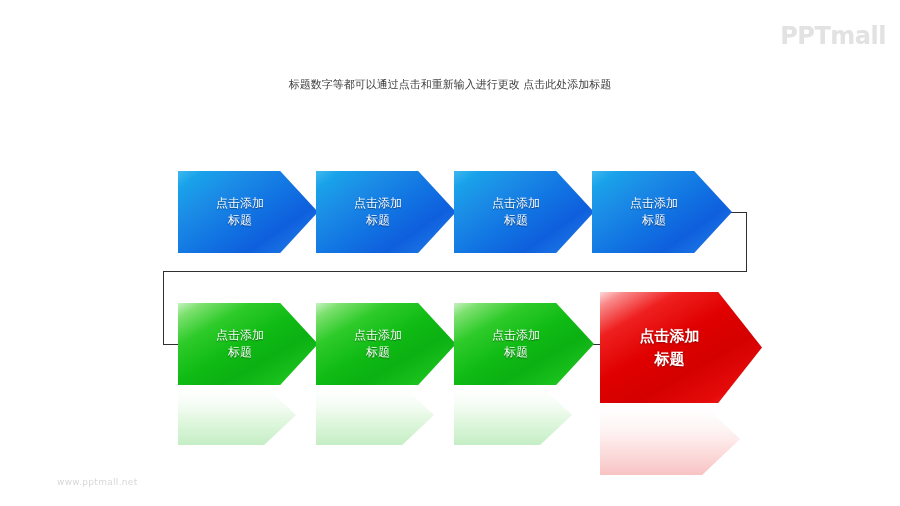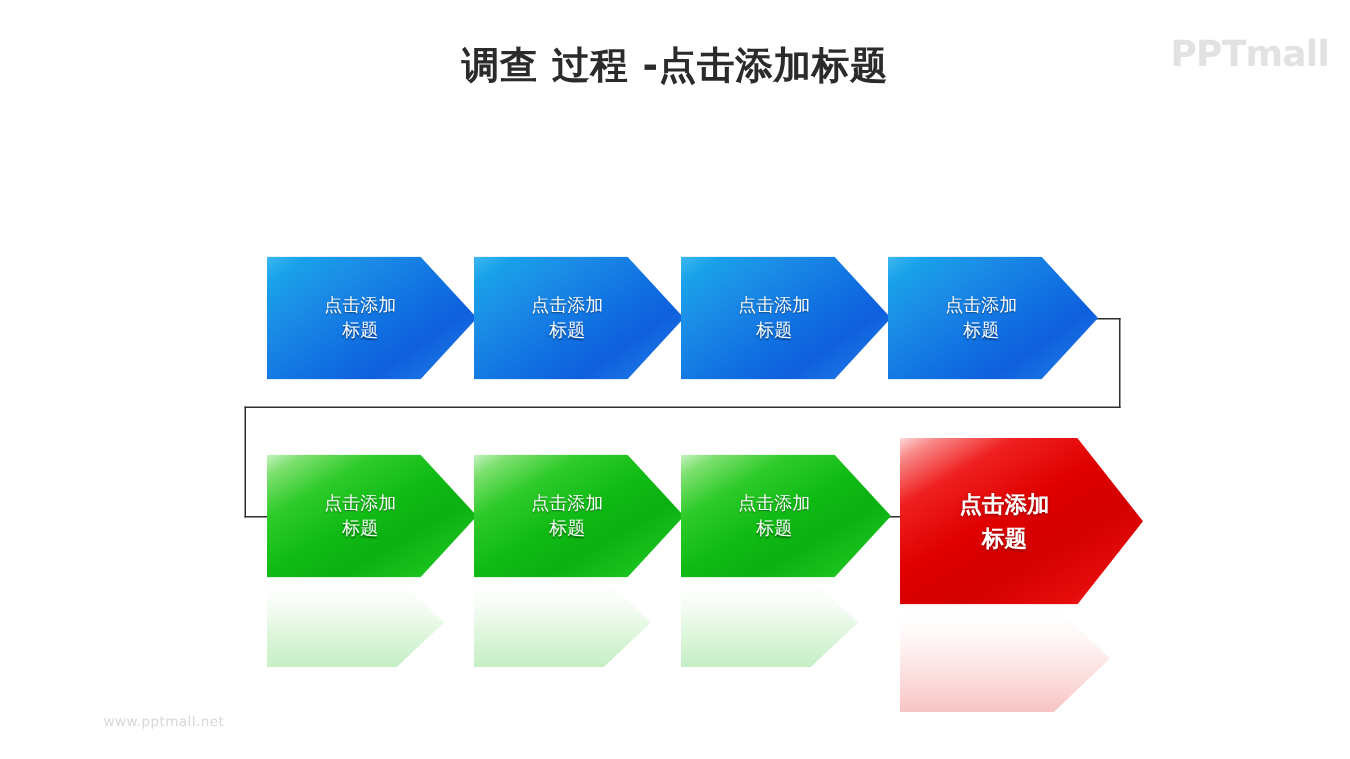--- a/index.html
+++ b/index.html
@@ -50,21 +50,21 @@
     font-size: 24px;
     font-weight: bold;
     color: #e2e2e2;
     letter-spacing: -0.5px;
     font-family: "DejaVu Sans", "Liberation Sans", sans-serif;
   }
 
   
   #footer {
     position: absolute;
-    left: 69px;
+    left: 57px;
     top: 477px;
     font-size: 9px;
     color: #d8d8d8;
     letter-spacing: 0.3px;
   }
 
   
   .conn {
     position: absolute;
     background: #2f2f2f;
@@ -162,21 +162,21 @@
     width: 140px;
     height: 72px;
     background: linear-gradient(to top, #ffe2e2 0%, #f45a5a 55%, #e20d0d 100%);
   }
 </style>
 </head>
 <body>
 
 <div id="slide">
 
-  <div id="title">调查 过程 -点击添加标题</div>
+  <div id="subtitle">标题数字等都可以通过点击和重新输入进行更改 点击此处添加标题</div>
   <div id="logo">PPTmall</div>
   <div id="footer">www.pptmall.net</div>
 
   <div class="conn conn-h" style="left:314px; top:212px; width:24px;"></div>
 
   <div class="conn conn-h" style="left:452px; top:212px; width:24px;"></div>
 
   <div class="conn conn-h" style="left:590px; top:212px; width:24px;"></div>
 
   <div class="conn conn-h" style="left:728px; top:212px; width:19px;"></div>

